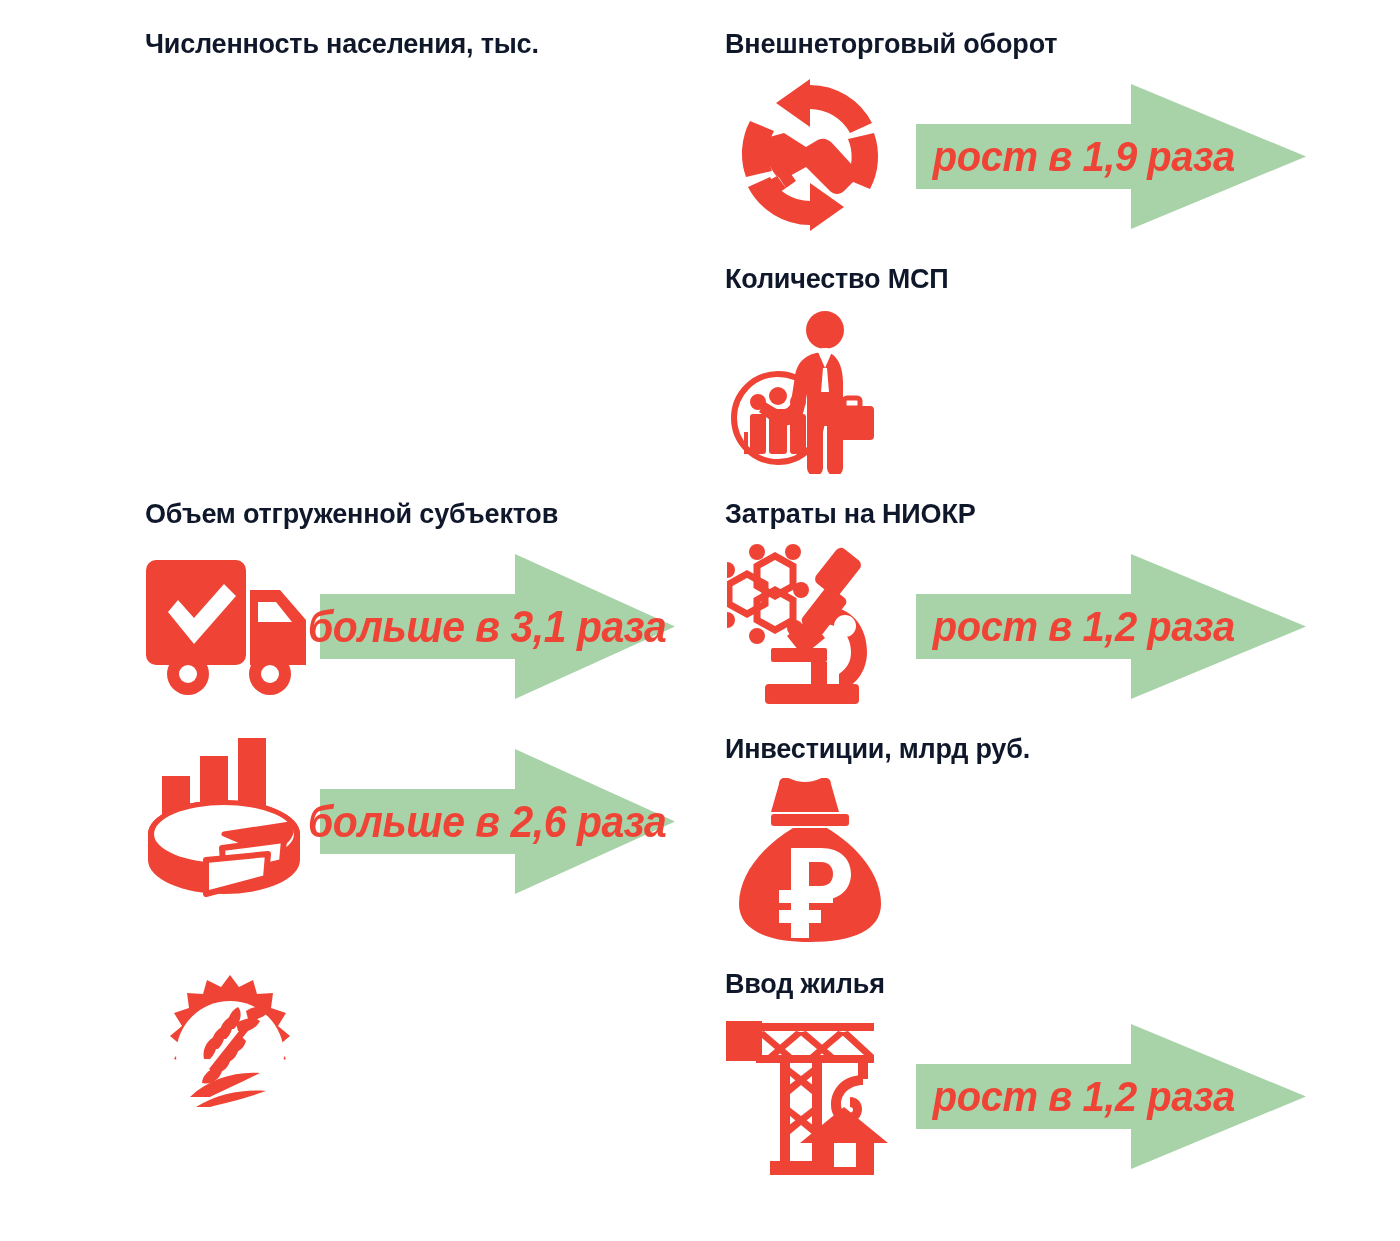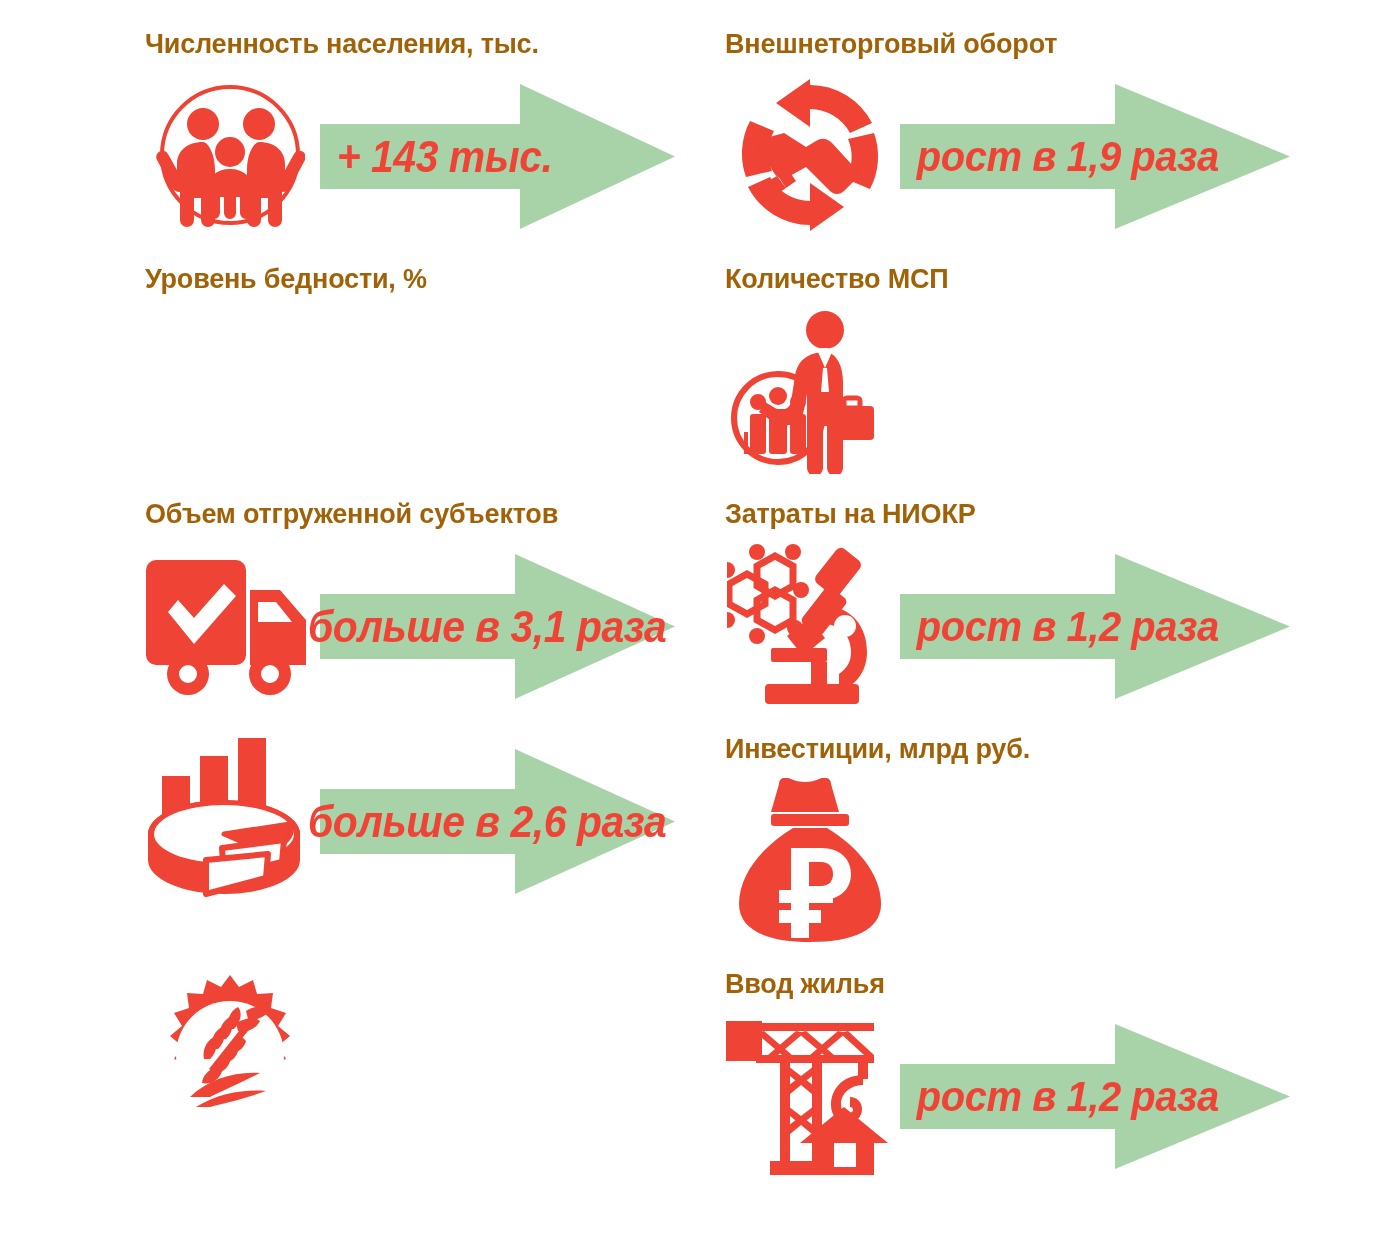--- a/index.html
+++ b/index.html
@@ -35,21 +35,21 @@
     box-sizing: border-box;
   }
 
   .cell {
     position: relative;
   }
 
   .cell-title {
     font-size: 27px;
     font-weight: bold;
-    color: #a16207;
+    color: #0f172a;
     letter-spacing: -0.2px;
     line-height: 1.1;
     white-space: nowrap;
     margin: 0;
     padding: 0 0 0 3px;
     height: 40px;
   }
 
   .cell-body {
     position: relative;
@@ -70,21 +70,21 @@
 
   
   .arrow-wrap {
     position: absolute;
     top: 14px;
     height: 145px;
   }
   .arrow-right { left: 178px; width: 355px; }
   .arrow-left  { left: 168px; width: 368px; }
 
-  .col-right .arrow-right { left: 178px; width: 390px; }
+  .col-right .arrow-right { left: 194px; width: 390px; }
 
   .arrow-shape {
     position: absolute;
     inset: 0;
     width: 100%;
     height: 100%;
   }
   .arrow-shape svg { display: block; width: 100%; height: 100%; }
 
   .arrow-text {
@@ -130,44 +130,20 @@
   .col-right { padding-left: 0; }
 </style>
 </head>
 <body>
 
 <div class="board">
   <div class="grid">
 
     <div class="cell col-left">
       <div class="cell-title">Численность населения, тыс.</div>
-      <div class="cell-body">
-        <div class="icon-box">
-          <svg width="150" height="150" viewBox="0 0 150 150">
-            <circle cx="75" cy="75" r="68" fill="none" stroke="#EE4335" stroke-width="4"></circle>
-
-            <circle cx="48" cy="44" r="16" fill="#EE4335"></circle>
-            <path d="M48 62 c-16 0 -26 9 -26 22 l0 6 -9 -16 a6 6 0 0 0 -11 6 l14 26 c2 4 5 6 9 6 l0 28 a7 7 0 0 0 14 0 l0 -22 l7 0 l0 22 a7 7 0 0 0 14 0 l0 -50 c0 -18 -8 -28 -12 -28z" fill="#EE4335"></path>
-
-            <circle cx="104" cy="44" r="16" fill="#EE4335"></circle>
-            <path d="M104 62 c16 0 26 9 26 22 l0 6 9 -16 a6 6 0 0 1 11 6 l-14 26 c-2 4 -5 6 -9 6 l0 28 a7 7 0 0 1 -14 0 l0 -22 l-7 0 l0 22 a7 7 0 0 1 -14 0 l0 -50 c0 -18 8 -28 12 -28z" fill="#EE4335"></path>
-
-            <circle cx="75" cy="72" r="15" fill="#EE4335"></circle>
-            <path d="M75 89 c-14 0 -22 8 -22 20 l0 24 a6 6 0 0 0 12 0 l0 -16 l4 0 l0 16 a6 6 0 0 0 12 0 l0 -16 l4 0 l0 16 a6 6 0 0 0 12 0 l0 -24 c0 -12 -8 -20 -22 -20z" fill="#EE4335"></path>
-          </svg>
-        </div>
-        <div class="arrow-wrap arrow-right">
-          <div class="arrow-shape">
-            <svg viewBox="0 0 355 145" preserveAspectRatio="none">
-              <polygon points="0,40 200,40 200,0 355,72.5 200,145 200,105 0,105" fill="#A8D2A8"></polygon>
-            </svg>
-          </div>
-          <div class="arrow-text a-left-flow t-pop">+ 143 тыс.</div>
-        </div>
-      </div>
     </div>
 
     <div class="cell col-right">
       <div class="cell-title">Внешнеторговый оборот</div>
       <div class="cell-body">
         <div class="icon-box">
           <svg width="156" height="156" viewBox="0 0 156 156">
             <path d="M78 8 a70 70 0 0 1 62 38 l-22 10 A46 46 0 0 0 78 32 l0 18 l-34 -24 l34 -24 z" fill="#EE4335"></path>
             <path d="M78 148 a70 70 0 0 1 -62 -38 l22 -10 A46 46 0 0 0 78 124 l0 -18 l34 24 l-34 24 z" fill="#EE4335"></path>
             <path d="M18 44 A70 70 0 0 0 14 100 l26 -6 a46 46 0 0 1 2 -40 z" fill="#EE4335"></path>
@@ -184,21 +160,20 @@
             <svg viewBox="0 0 390 145" preserveAspectRatio="none">
               <polygon points="0,40 215,40 215,0 390,72.5 215,145 215,105 0,105" fill="#A8D2A8"></polygon>
             </svg>
           </div>
           <div class="arrow-text a-left-flow t-trade">рост в 1,9 раза</div>
         </div>
       </div>
     </div>
 
     <div class="cell col-left">
-      <div class="cell-title">Уровень бедности, %</div>
     </div>
 
     <div class="cell col-right">
       <div class="cell-title">Количество МСП</div>
       <div class="cell-body">
         <div class="icon-box">
           <svg width="160" height="168" viewBox="0 0 160 168">
             <g fill="#EE4335">
 
               <circle cx="48" cy="112" r="44" fill="none" stroke="#EE4335" stroke-width="6"></circle>

